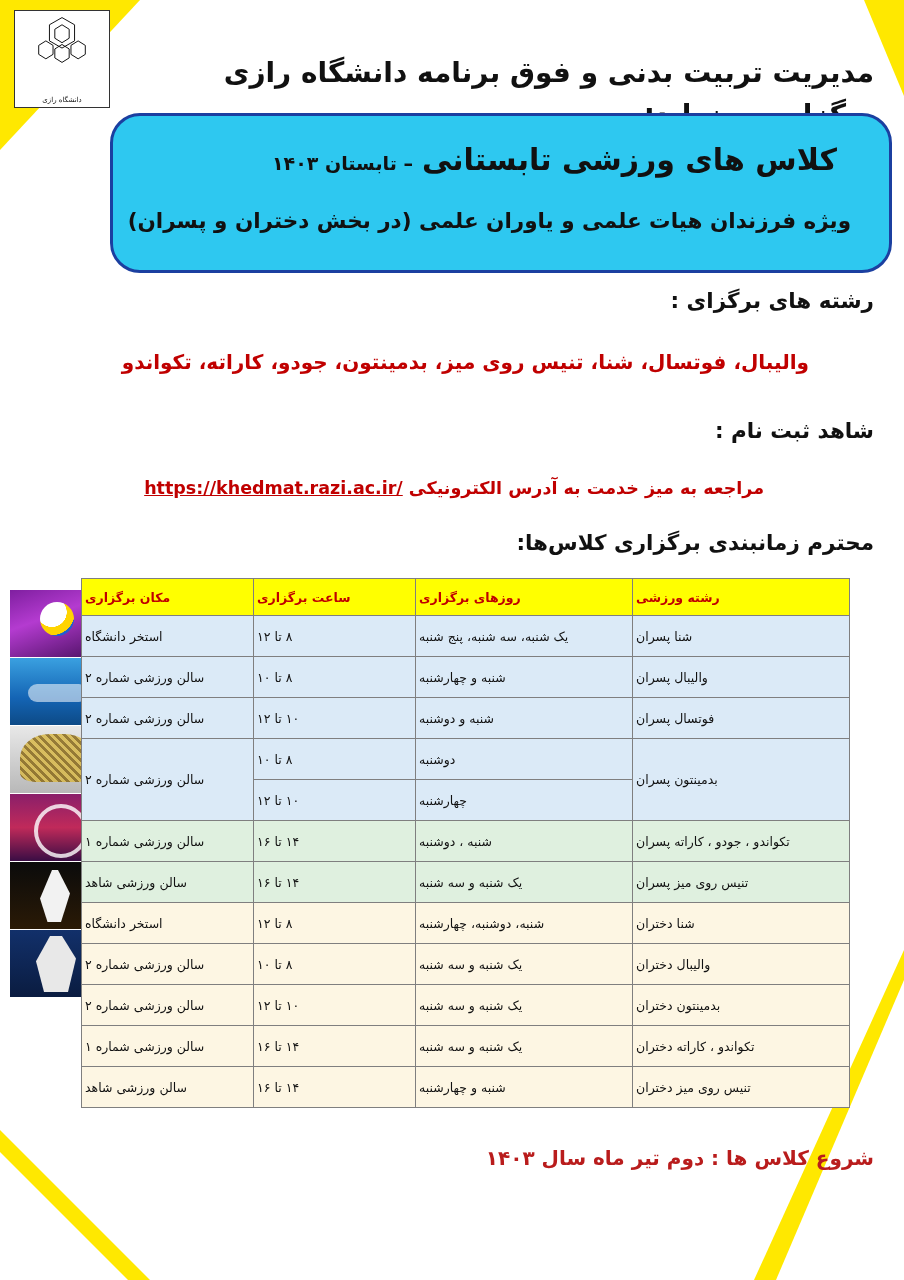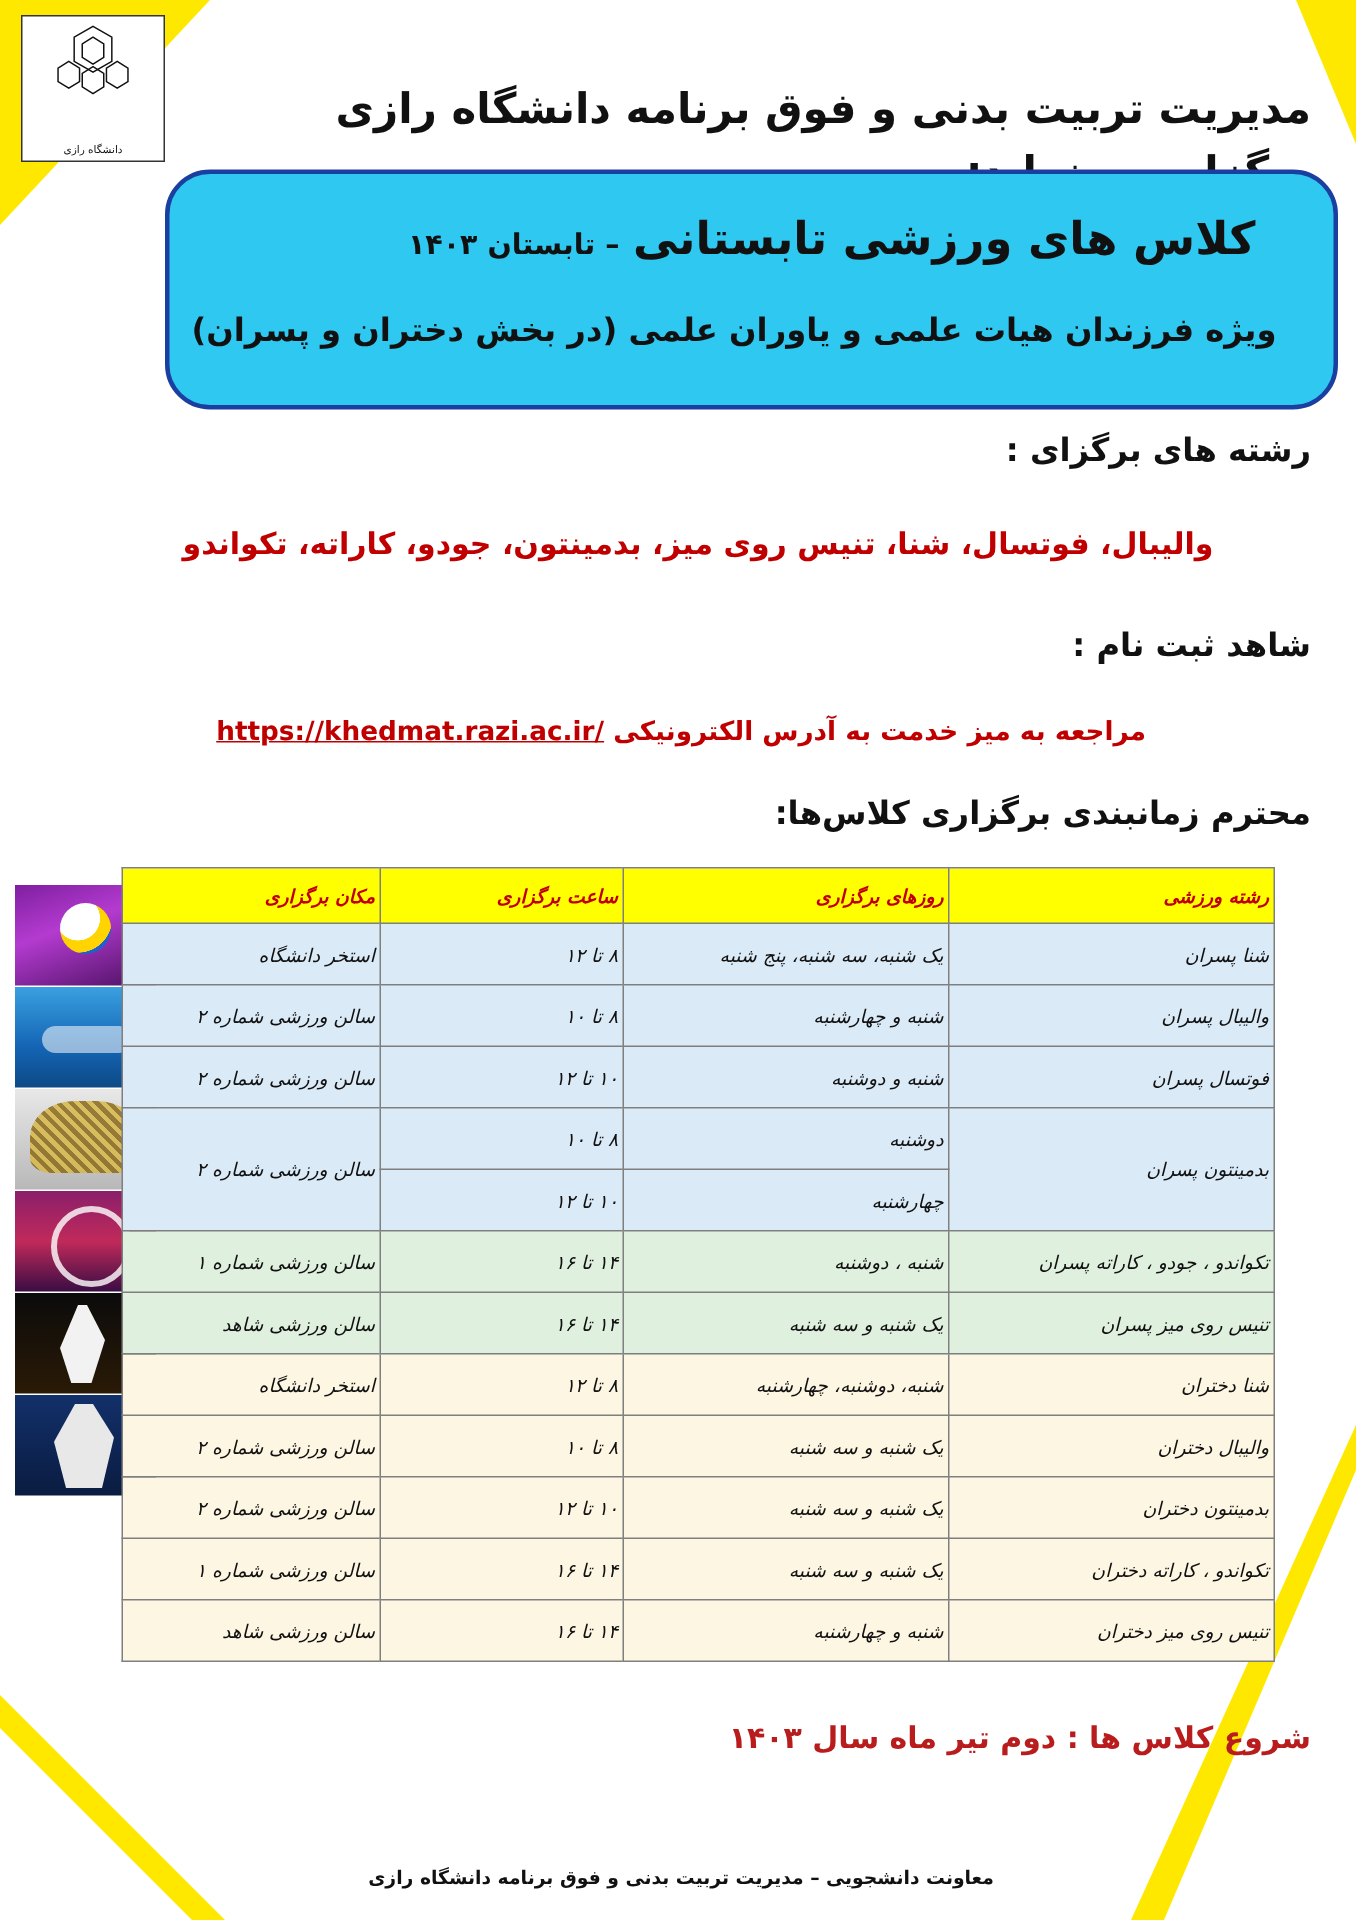--- a/index.html
+++ b/index.html
@@ -86,22 +86,22 @@
   .reg-line{
     position:absolute;text-align:right;font-weight:bold;color:#c00000;direction:rtl;
     font-size:17.5px;
   }
   .reg-link{color:#c00000;text-decoration:underline;direction:ltr;display:inline-block;}
 
   
   .table-wrap{position:absolute;left:110px;top:578px;width:740px;}
   table{border-collapse:collapse;width:740px;direction:rtl;table-layout:fixed;}
   th,td{
-    border:1px solid #7f7f7f;text-align:right;vertical-align:middle;
-    font-size:12.5px;color:#111;padding:5px 3px;font-style:italic;
+    border:1px solid #7f7f7f;text-align:left;vertical-align:middle;
+    font-size:12.5px;color:#111;padding:5px 3px;
   }
   thead th{background:#ffff00;font-weight:bold;color:#c00000;height:26px;font-size:12.5px;}
   tbody tr{height:41px;}
   .c-blue{background:#dbeaf7;}
   .c-green{background:#dff0df;}
   .c-cream{background:#fdf6e3;}
   .col1{width:165px;}
   .col2{width:155px;}
   .col3{width:210px;}
   .col4{width:210px;}
@@ -278,15 +278,14 @@
           <td>تنیس روی میز دختران</td>
           <td>شنبه و چهارشنبه</td>
           <td>۱۴ تا ۱۶</td>
           <td>سالن ورزشی شاهد</td>
         </tr>
       </tbody>
     </table>
   </div>
 
   <div class="start-line">شروع کلاس ها : دوم تیر ماه سال ۱۴۰۳</div>
-  <div class="footer">معاونت دانشجویی – مدیریت تربیت بدنی و فوق برنامه دانشگاه رازی</div>
 
 </div>
 
 </body></html>

